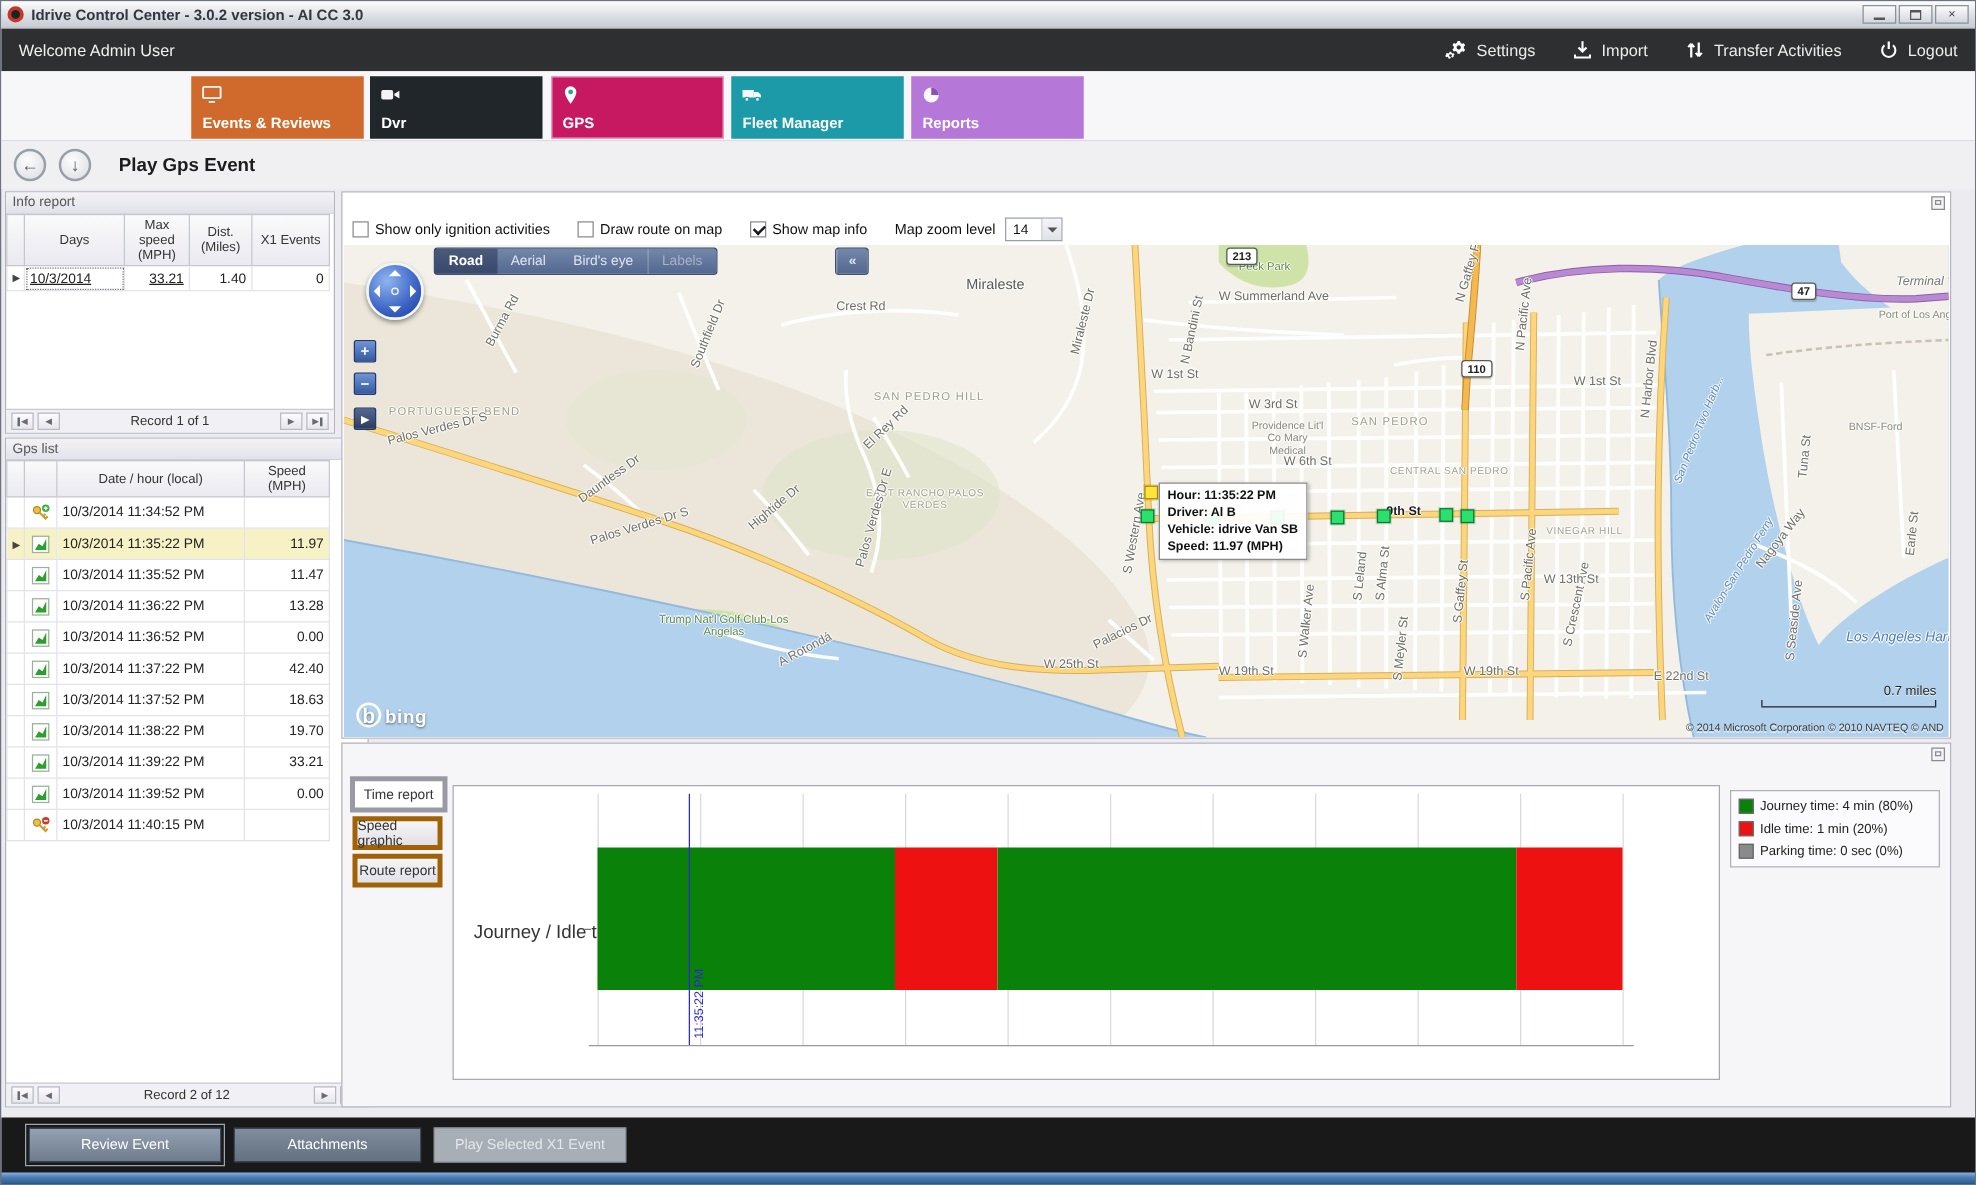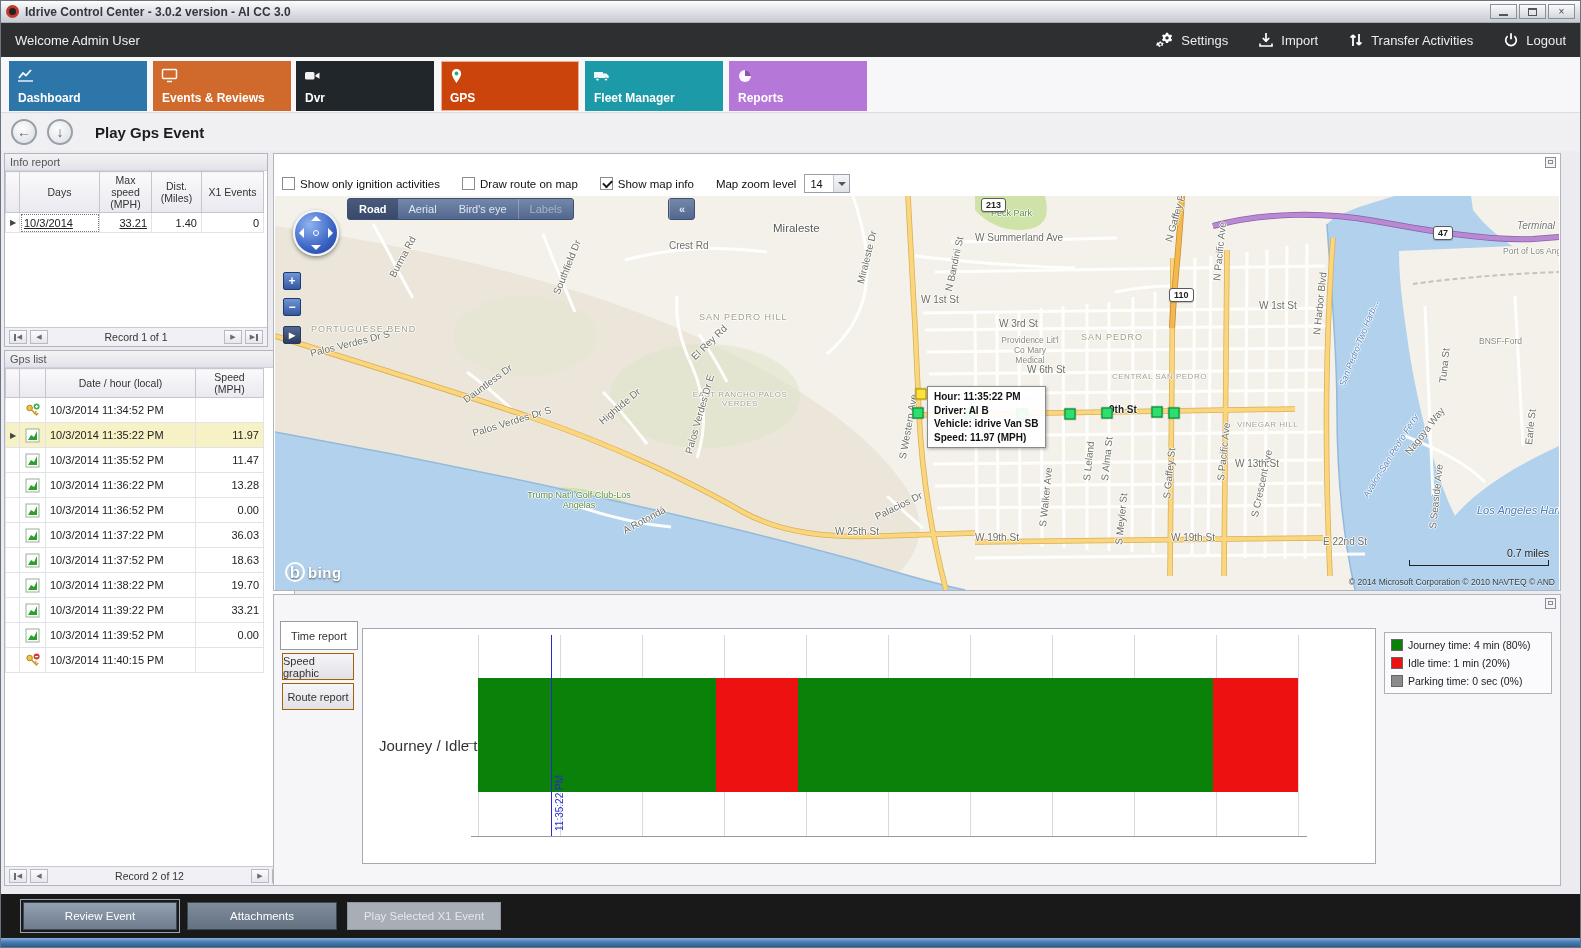--- a/index.html
+++ b/index.html
@@ -99,21 +99,21 @@
 .bing-logo{position:absolute;left:10px;bottom:8px;z-index:5;display:flex;align-items:baseline;gap:3px;color:#fff;text-shadow:0 1px 2px rgba(0,0,0,.55);}
 .bing-b{font-size:17px;font-weight:bold;border:2px solid #fff;border-radius:50%;width:20px;height:20px;display:flex;align-items:center;justify-content:center;line-height:1;}
 .bing-txt{font-size:15px;font-weight:bold;letter-spacing:.5px;}
 .map-scale{position:absolute;right:10px;bottom:24px;z-index:5;text-align:right;font-size:10.5px;color:#222;text-shadow:0 1px 0 rgba(255,255,255,.8);}
 .map-scale .bar{margin-top:2px;width:140px;border-bottom:1px solid #222;position:relative;height:5px;}
 .map-scale .bar::before,.map-scale .bar::after{content:"";position:absolute;bottom:0;width:1px;height:5px;background:#222;}
 .map-scale .bar::before{left:0;}.map-scale .bar::after{right:0;}
 .map-attr{position:absolute;right:4px;bottom:3px;font-size:8.5px;color:#3c3c3c;text-shadow:0 1px 0 rgba(255,255,255,.7);z-index:5;}
 
 
-.vtab{position:absolute;left:8px;width:72px;height:27px;display:flex;align-items:center;justify-content:center;font-size:11px;color:#333;background:linear-gradient(#f6f6f8,#e0e0e7);border:1px solid #a16207;}
+.vtab{position:absolute;left:8px;width:72px;height:27px;display:flex;align-items:center;justify-content:center;font-size:11px;color:#333;background:linear-gradient(#f6f6f8,#e0e0e7);border:4px solid #a16207;}
 .vtab.active{left:6px;width:78px;height:29px;background:#fff;border-color:#9999a4;z-index:2;}
 .chart-box{position:absolute;left:88px;top:33px;width:1014px;height:236px;border:1px solid #a8a8b2;background:#fff;}
 .ylabel{position:absolute;left:16px;top:108px;font-size:15px;color:#333;}
 .ytick{position:absolute;left:104px;top:114px;width:6px;height:1px;background:#777;}
 .gridwrap{position:absolute;left:115px;top:6px;width:820px;height:201px;}
 .gridline{position:absolute;top:0;bottom:0;width:1px;background:#d9d9e2;}
 .axis{position:absolute;left:108px;top:207px;width:836px;height:1px;background:#999;}
 .tbar{position:absolute;left:115px;top:49px;width:820px;height:114px;display:flex;z-index:2;}
 .tbar .seg{height:100%;}
 .cursor-line{position:absolute;top:6px;height:201px;width:1px;background:#2a2ad0;z-index:3;}
@@ -179,42 +179,35 @@
         <svg width="16" height="16" viewBox="0 0 16 16">
             <path d="M4.6 4.2a5.3 5.3 0 106.8 0" stroke="#fff" stroke-width="1.7" fill="none"></path>
             <path d="M8 1.2v6" stroke="#fff" stroke-width="1.8"></path>
           </svg>
         <span>Logout</span>
       </span>
     </span>
   </div>
 
   <div class="navstrip">
-    <div class="tile" style="left: 8px; background: rgb(45, 118, 169);">
-      <span class="ticon"><svg width="17" height="15" viewBox="0 0 17 15">
-            <path d="M1 13h15" stroke="#fff" stroke-width="1.4"></path>
-            <polyline points="2,10 6,5 9,7.5 14,2" stroke="#fff" stroke-width="1.8" fill="none"></polyline>
-          </svg></span>
-      <span class="tlabel">Dashboard</span>
-    </div>
     <div class="tile" style="left: 152px; background: rgb(208, 106, 44);">
       <span class="ticon"><svg width="17" height="15" viewBox="0 0 17 15">
             <rect x="1.5" y="1.5" width="14" height="9" rx="1" fill="none" stroke="#fff" stroke-width="1.5"></rect>
             <path d="M6 13.5h5" stroke="#fff" stroke-width="1.5"></path>
           </svg></span>
       <span class="tlabel">Events &amp; Reviews</span>
     </div>
     <div class="tile" style="left: 295px; background: rgb(32, 38, 42);">
       <span class="ticon"><svg width="17" height="15" viewBox="0 0 17 15">
             <rect x="1" y="4" width="9.5" height="7.5" rx="1.5" fill="#fff"></rect>
             <path d="M11.5 7l4-2.4v6.2l-4-2.4z" fill="#fff"></path>
           </svg></span>
       <span class="tlabel">Dvr</span>
     </div>
-    <div class="tile sel" style="left: 440px; background: #c2410c;">
+    <div class="tile sel" style="left: 440px; background: #be185d;">
       <span class="ticon"><svg width="15" height="16" viewBox="0 0 15 16">
             <path d="M7.5 1a4.6 4.6 0 00-4.6 4.6C2.9 9.1 7.5 15 7.5 15s4.6-5.9 4.6-9.4A4.6 4.6 0 007.5 1z" fill="#fff"></path>
             <circle cx="7.5" cy="5.5" r="1.9" fill="#1fa98e"></circle>
           </svg></span>
       <span class="tlabel">GPS</span>
     </div>
     <div class="tile" style="left: 584px; background: rgb(29, 154, 168);">
       <span class="ticon"><svg width="18" height="15" viewBox="0 0 18 15">
             <rect x="1" y="4" width="9" height="6" fill="#fff"></rect>
             <path d="M10 5.5h3.4l2.3 2.3V10H10z" fill="#fff"></path>
@@ -380,21 +373,21 @@
           <tr style="height:25px">
             <td class="selcol"></td>
             <td style="padding:0">
               <svg class="gps-icon" width="15" height="15" viewBox="0 0 15 15">
                 <rect x="1" y="1" width="13" height="13" fill="#fff" stroke="#9ab09a"></rect>
                 <path d="M3 12l3-5 3 2 3-6v9z" fill="#2ca02c"></path>
               </svg>
 
             </td>
             <td>10/3/2014 11:37:22 PM</td>
-            <td class="num">36.03</td>
+            <td class="num">42.40</td>
           </tr>
 
           <tr style="height:25px">
             <td class="selcol"></td>
             <td style="padding:0">
               <svg class="gps-icon" width="15" height="15" viewBox="0 0 15 15">
                 <rect x="1" y="1" width="13" height="13" fill="#fff" stroke="#9ab09a"></rect>
                 <path d="M3 12l3-5 3 2 3-6v9z" fill="#2ca02c"></path>
               </svg>
 

